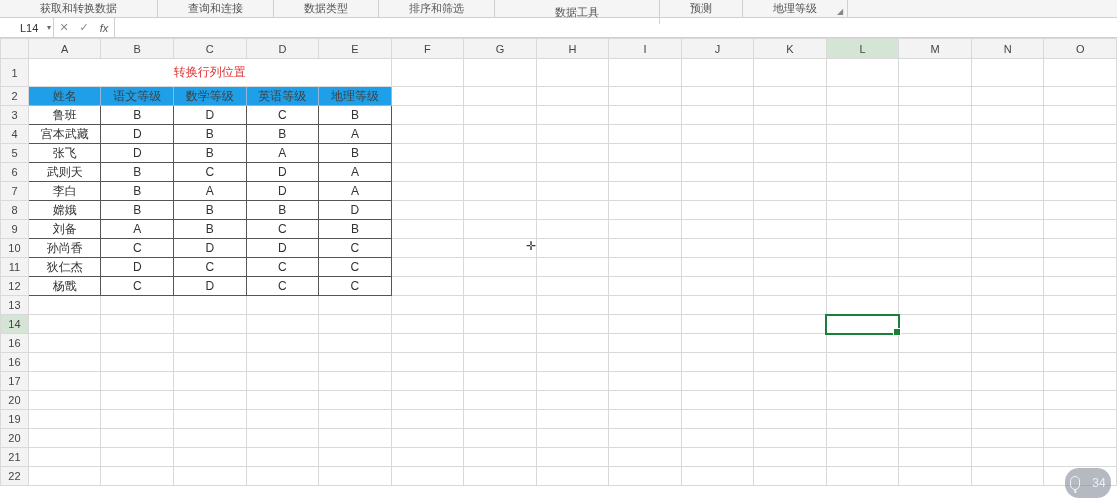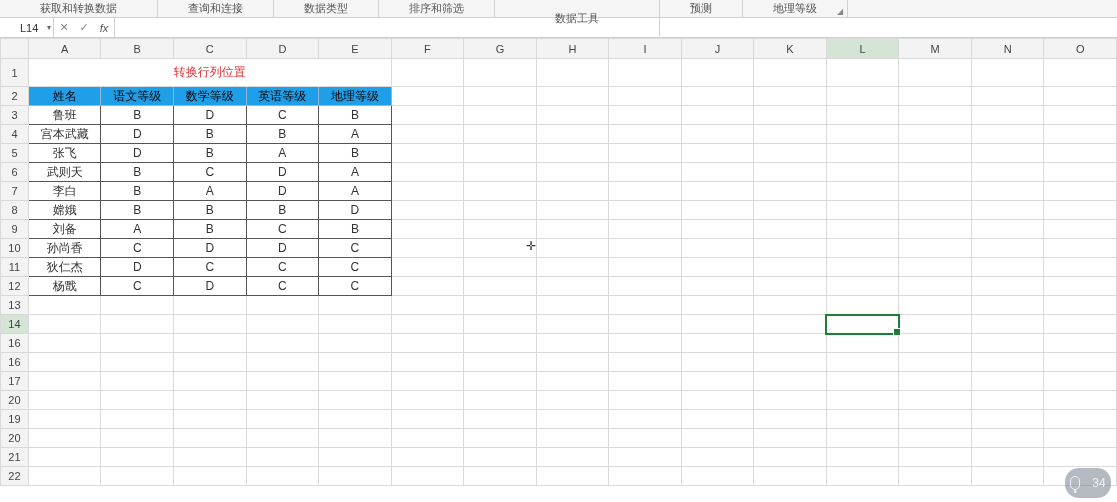--- a/index.html
+++ b/index.html
@@ -128,21 +128,21 @@
 
   
   .title-cell {
     color: #e03030;
     font-size: 20px;
     font-weight: bold;
     height: 28px !important;
   }
   .hdr-cell {
     background: #1e9fe8;
-    color: #000000;
+    color: #404040;
     font-size: 13px;
     border: 1px solid #8fb8d8 !important;
   }
   .data-cell {
     border: 1px solid #555 !important;
     font-size: 13px;
     background: #fff;
   }
   .data-cell.name { }
   
@@ -216,21 +216,21 @@
   </div>
   <div class="ribbon-group">
     <span>查询和连接</span>
   </div>
   <div class="ribbon-group">
     <span>数据类型</span>
   </div>
   <div class="ribbon-group">
     <span>排序和筛选</span>
   </div>
-  <div class="ribbon-group" style="padding:18px 60px">
+  <div class="ribbon-group" style="padding:12px 60px">
     <span>数据工具</span>
   </div>
   <div class="ribbon-group">
     <span>预测</span>
   </div>
   <div class="ribbon-group">
     <span>地理等级</span>
     <span class="dlg-launch">◢</span>
   </div>
 </div>

